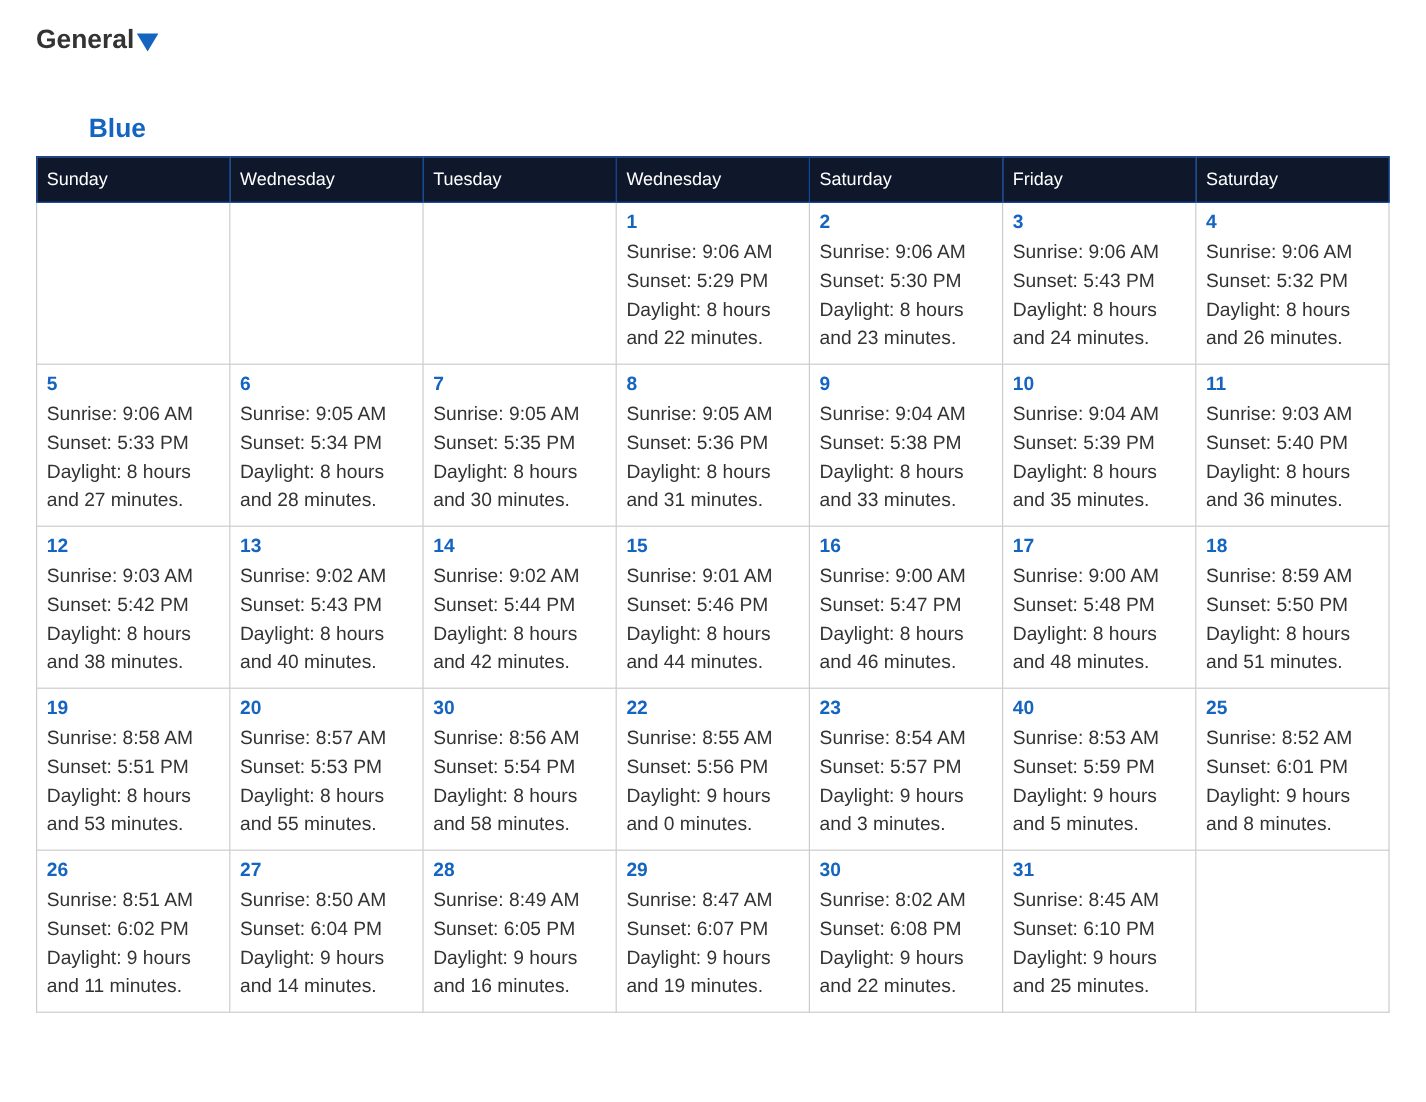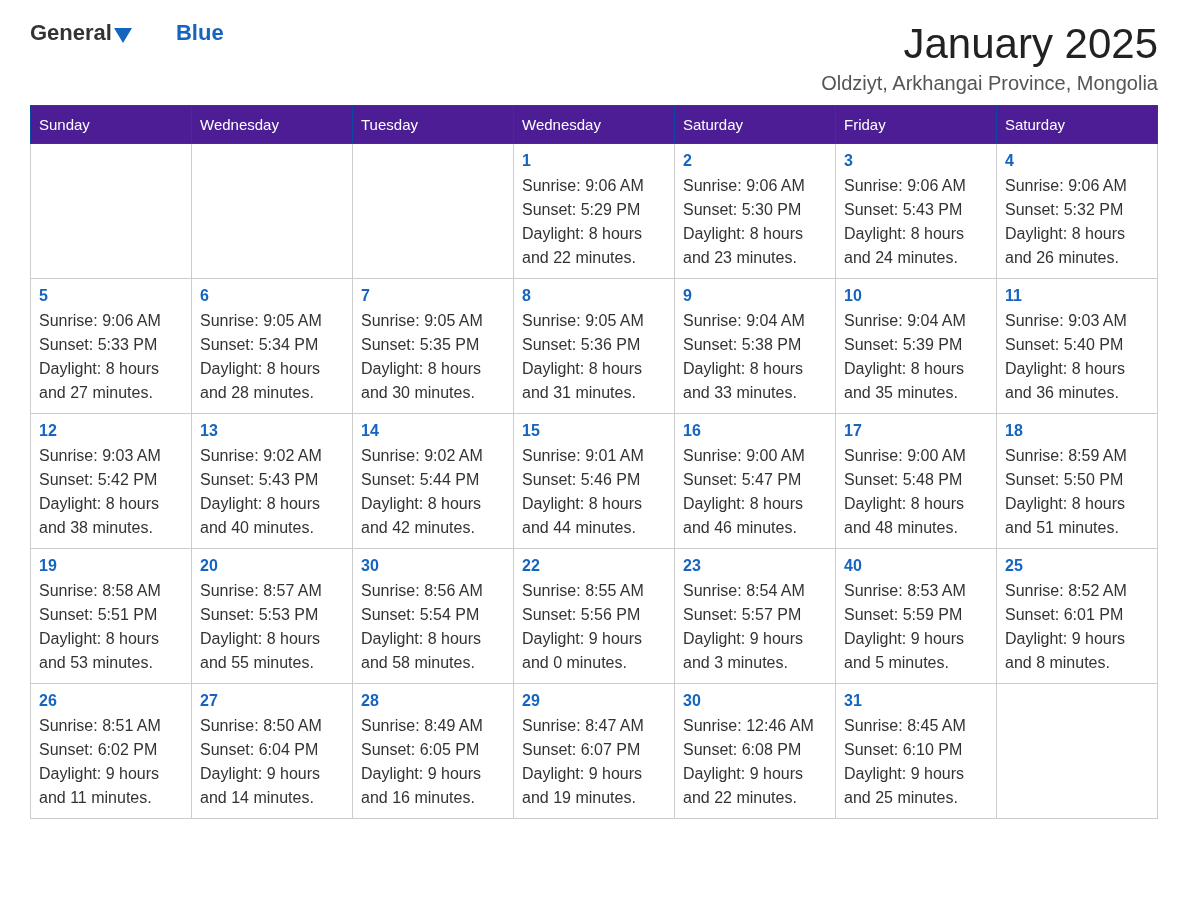--- a/index.html
+++ b/index.html
@@ -39,21 +39,21 @@
       font-size: 20px;
       color: #555;
       margin-top: 4px;
     }
     .calendar {
       width: 100%;
       border-collapse: collapse;
       margin-top: 10px;
     }
     .calendar th {
-      background-color: #4c1d95;
+      background-color: #0f172a;
       color: #ffffff;
       padding: 10px 8px;
       font-size: 15px;
       font-weight: normal;
       text-align: left;
       border: 1px solid #0d47a1;
     }
     .calendar td {
       vertical-align: top;
       padding: 8px;
@@ -73,20 +73,22 @@
     .day-info {
       font-size: 16px;
       color: #333;
       line-height: 1.5;
     }
     .empty-cell {
       background: #fff;
     }
     .logo-wrapper {
       display: flex;
+      flex-direction: column;
+      gap: 48px;
     }
     .logo-row {
       display: flex;
       align-items: center;
     }
     .logo-triangle {
       display: inline-block;
       width: 0;
       height: 0;
       border-left: 9px solid transparent;
@@ -102,24 +104,20 @@
 <div class="header">
   <div class="logo-wrapper">
     <div class="logo-row">
       <span class="logo-text-general">General</span>
       <span class="logo-triangle"></span>
     </div>
     <div>
       <span class="logo-text-blue">Blue</span>
     </div>
   </div>
-  <div class="title-block">
-    <div class="month-title">January 2025</div>
-    <div class="location-title">Oldziyt, Arkhangai Province, Mongolia</div>
-  </div>
 </div>
 
 <table class="calendar">
   <thead>
     <tr>
     <th>Sunday</th>
         <th>Wednesday</th>
         <th>Tuesday</th>
         <th>Wednesday</th>
         <th>Saturday</th>
@@ -338,21 +336,21 @@
         </td>
         <td>
           <span class="day-number">29</span>
           <div class="day-info">Sunrise: 8:47 AM
 Sunset: 6:07 PM
 Daylight: 9 hours
 and 19 minutes.</div>
         </td>
         <td>
           <span class="day-number">30</span>
-          <div class="day-info">Sunrise: 12:46 AM
+          <div class="day-info">Sunrise: 8:02 AM
 Sunset: 6:08 PM
 Daylight: 9 hours
 and 22 minutes.</div>
         </td>
         <td>
           <span class="day-number">31</span>
           <div class="day-info">Sunrise: 8:45 AM
 Sunset: 6:10 PM
 Daylight: 9 hours
 and 25 minutes.</div>

